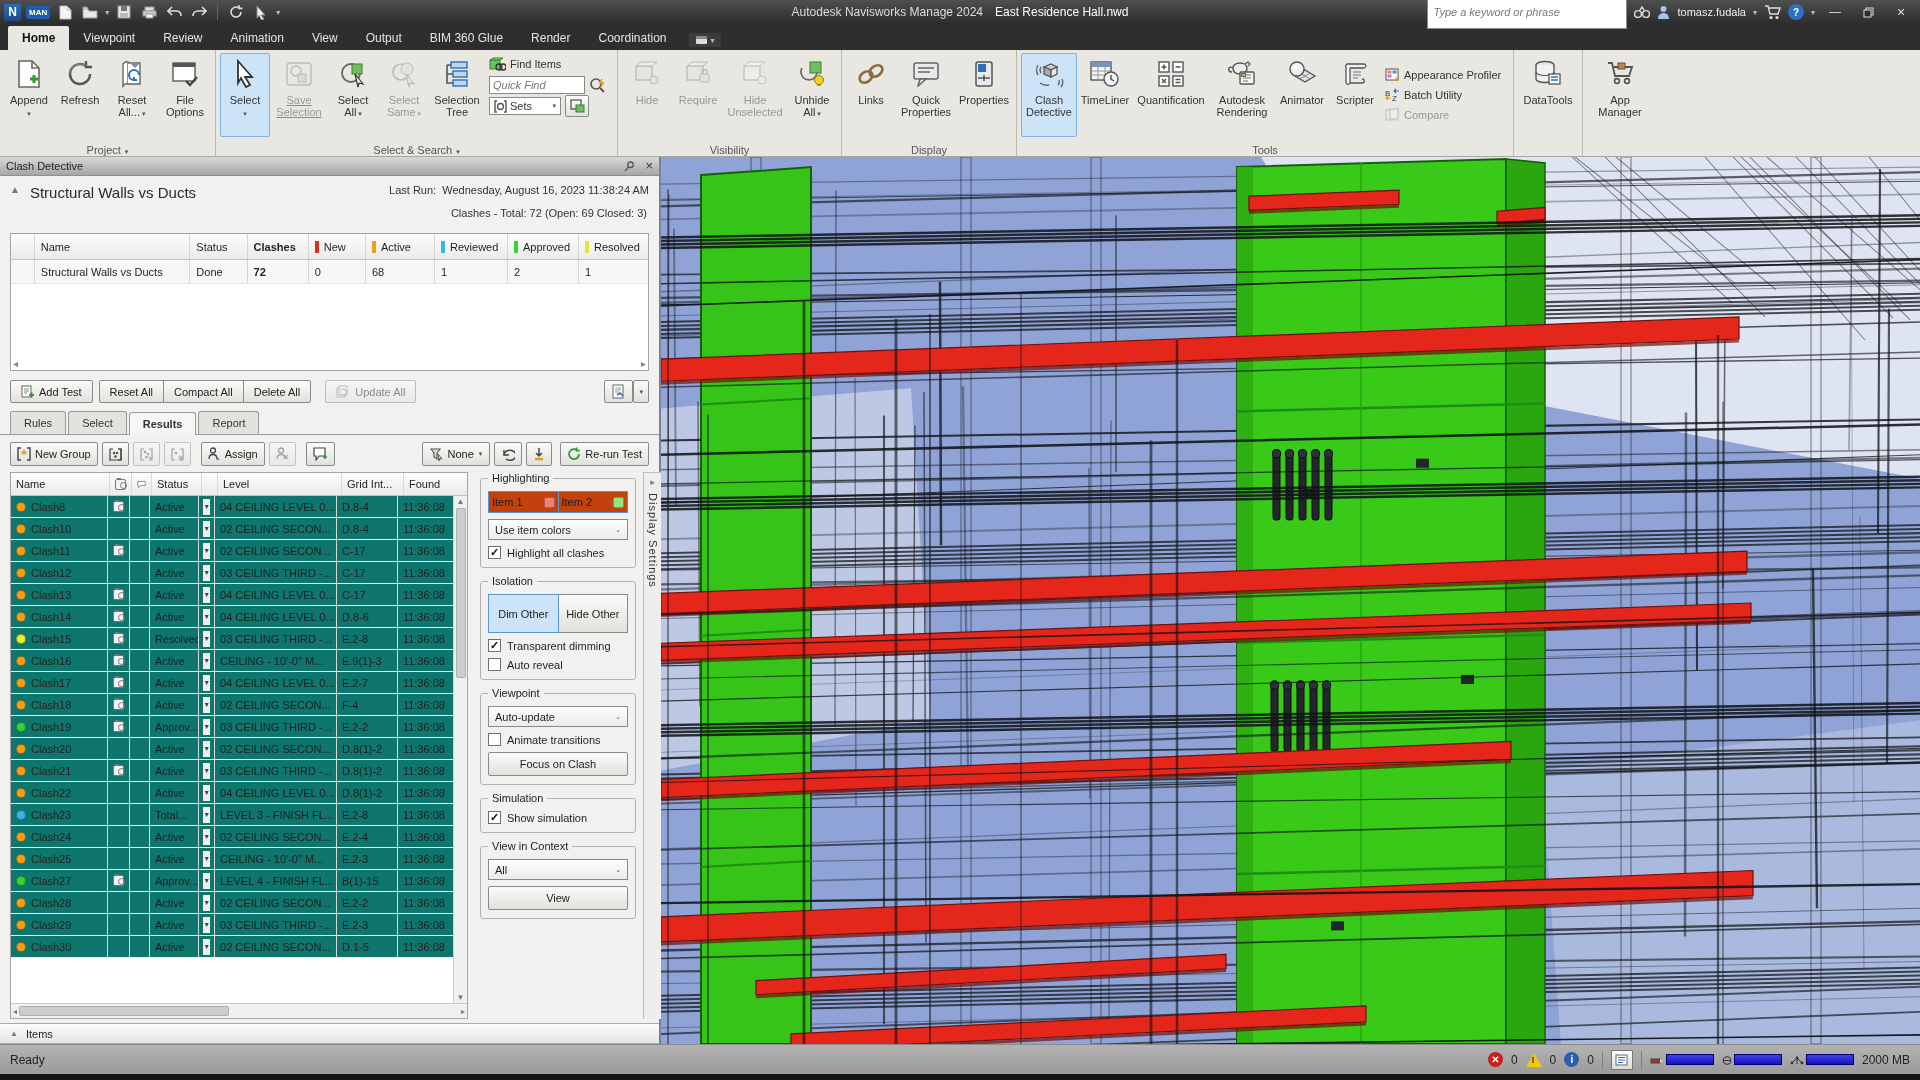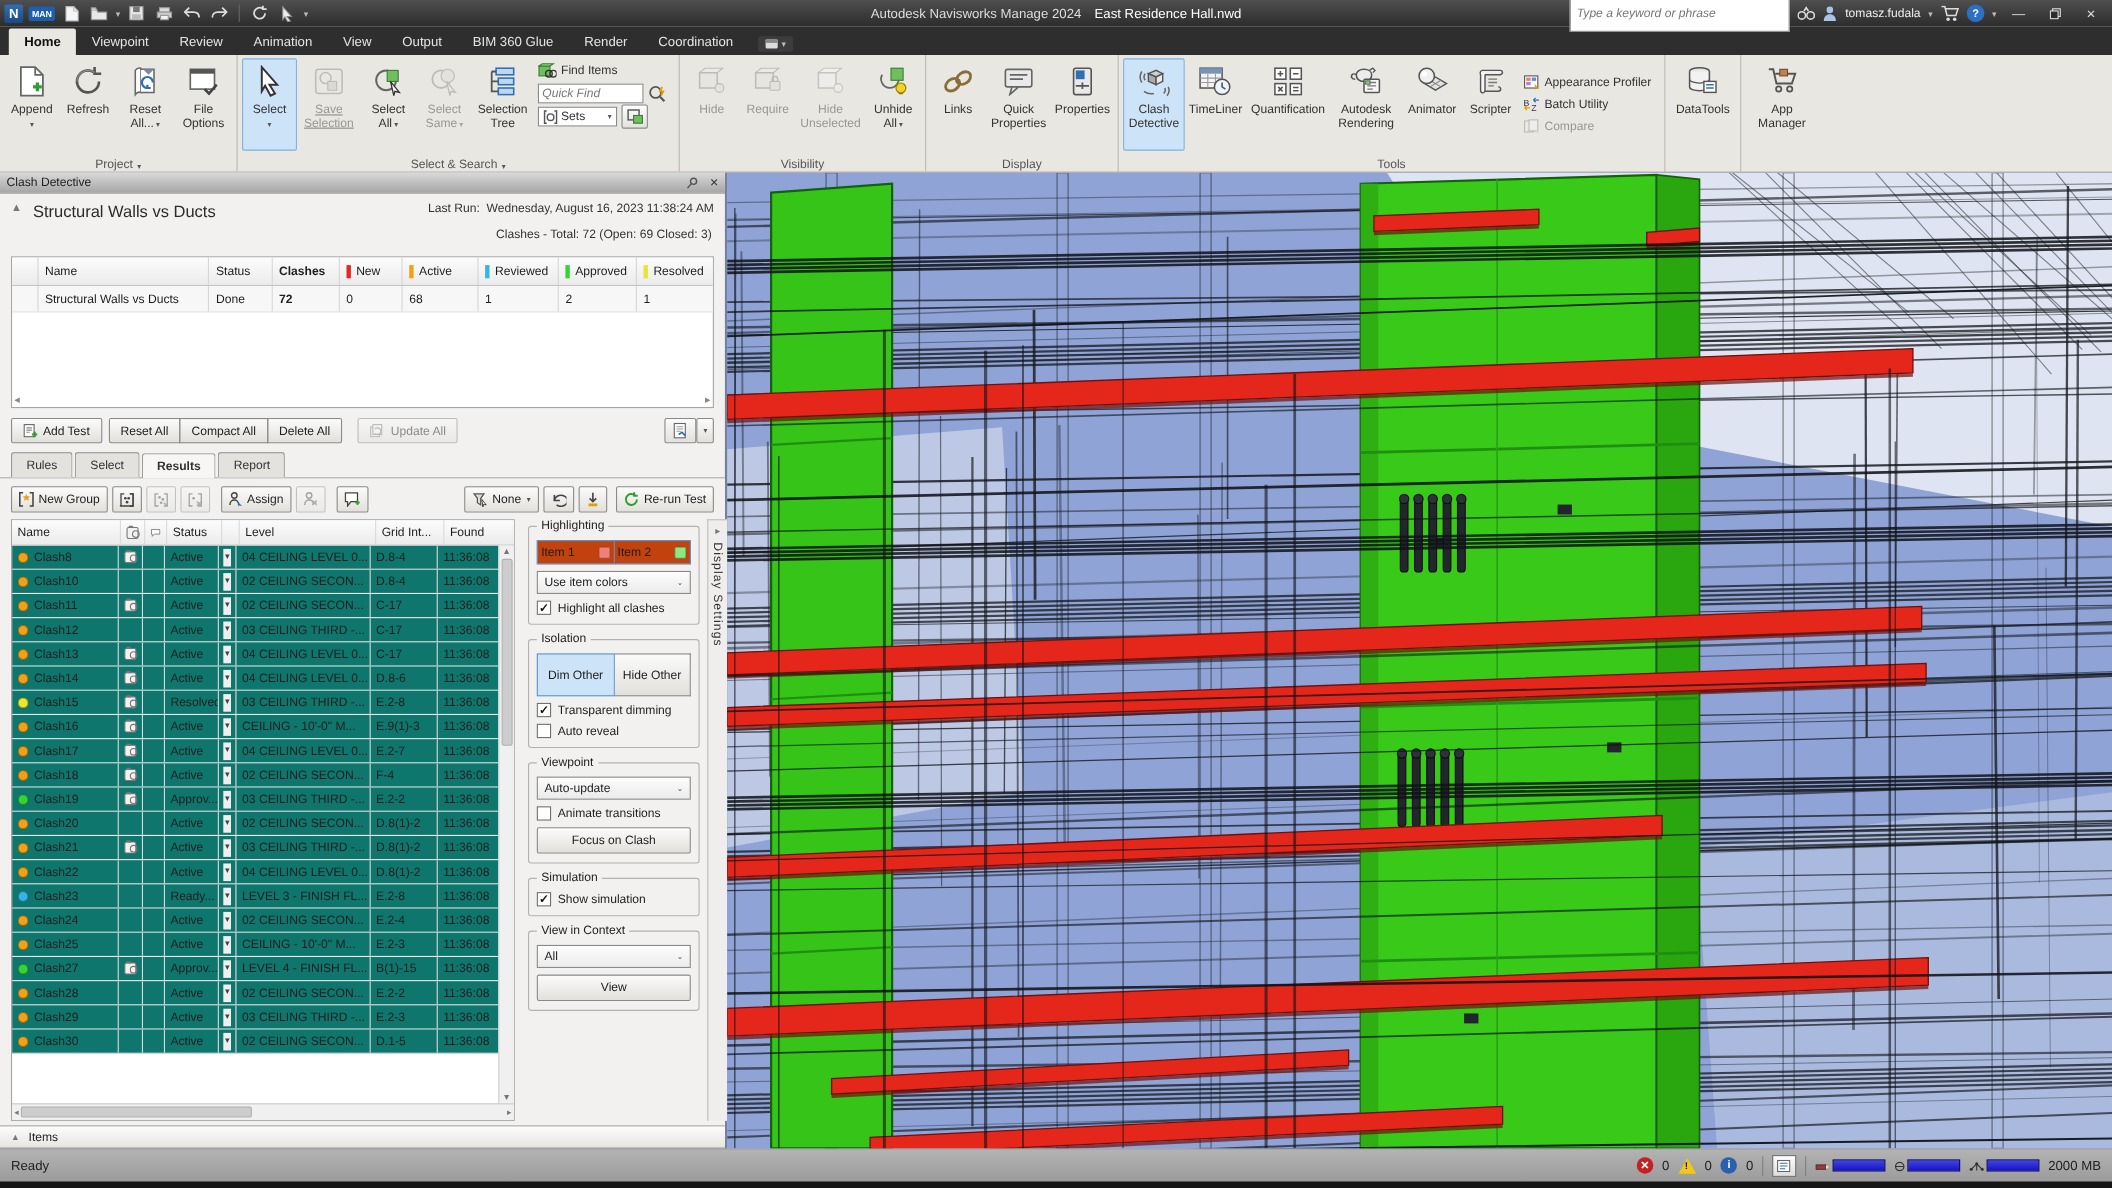--- a/index.html
+++ b/index.html
@@ -1254,21 +1254,21 @@
   <div class="rt-row">
     <div class="rt-cell k-name">
                       <span class="dot" style="background: rgb(53, 181, 229);"></span>
                       <span class="c-name">Clash23</span>
                     </div>
     <div class="rt-cell k-cam">
                       <span class="cam" style="visibility: hidden;"></span>
                     </div>
     <div class="rt-cell k-com"></div>
     <div class="rt-cell k-status">
-                      <span class="c-status">Ready...</span>
+                      <span class="c-status">Total...</span>
                     </div>
     <div class="rt-cell k-dd">
                       <span class="ddbox">▼</span>
                     </div>
     <div class="rt-cell k-level">
                       <span class="c-level">LEVEL 3 - FINISH FL...</span>
                     </div>
     <div class="rt-cell k-grid">
                       <span class="c-grid">E.2-8</span>
                     </div>

